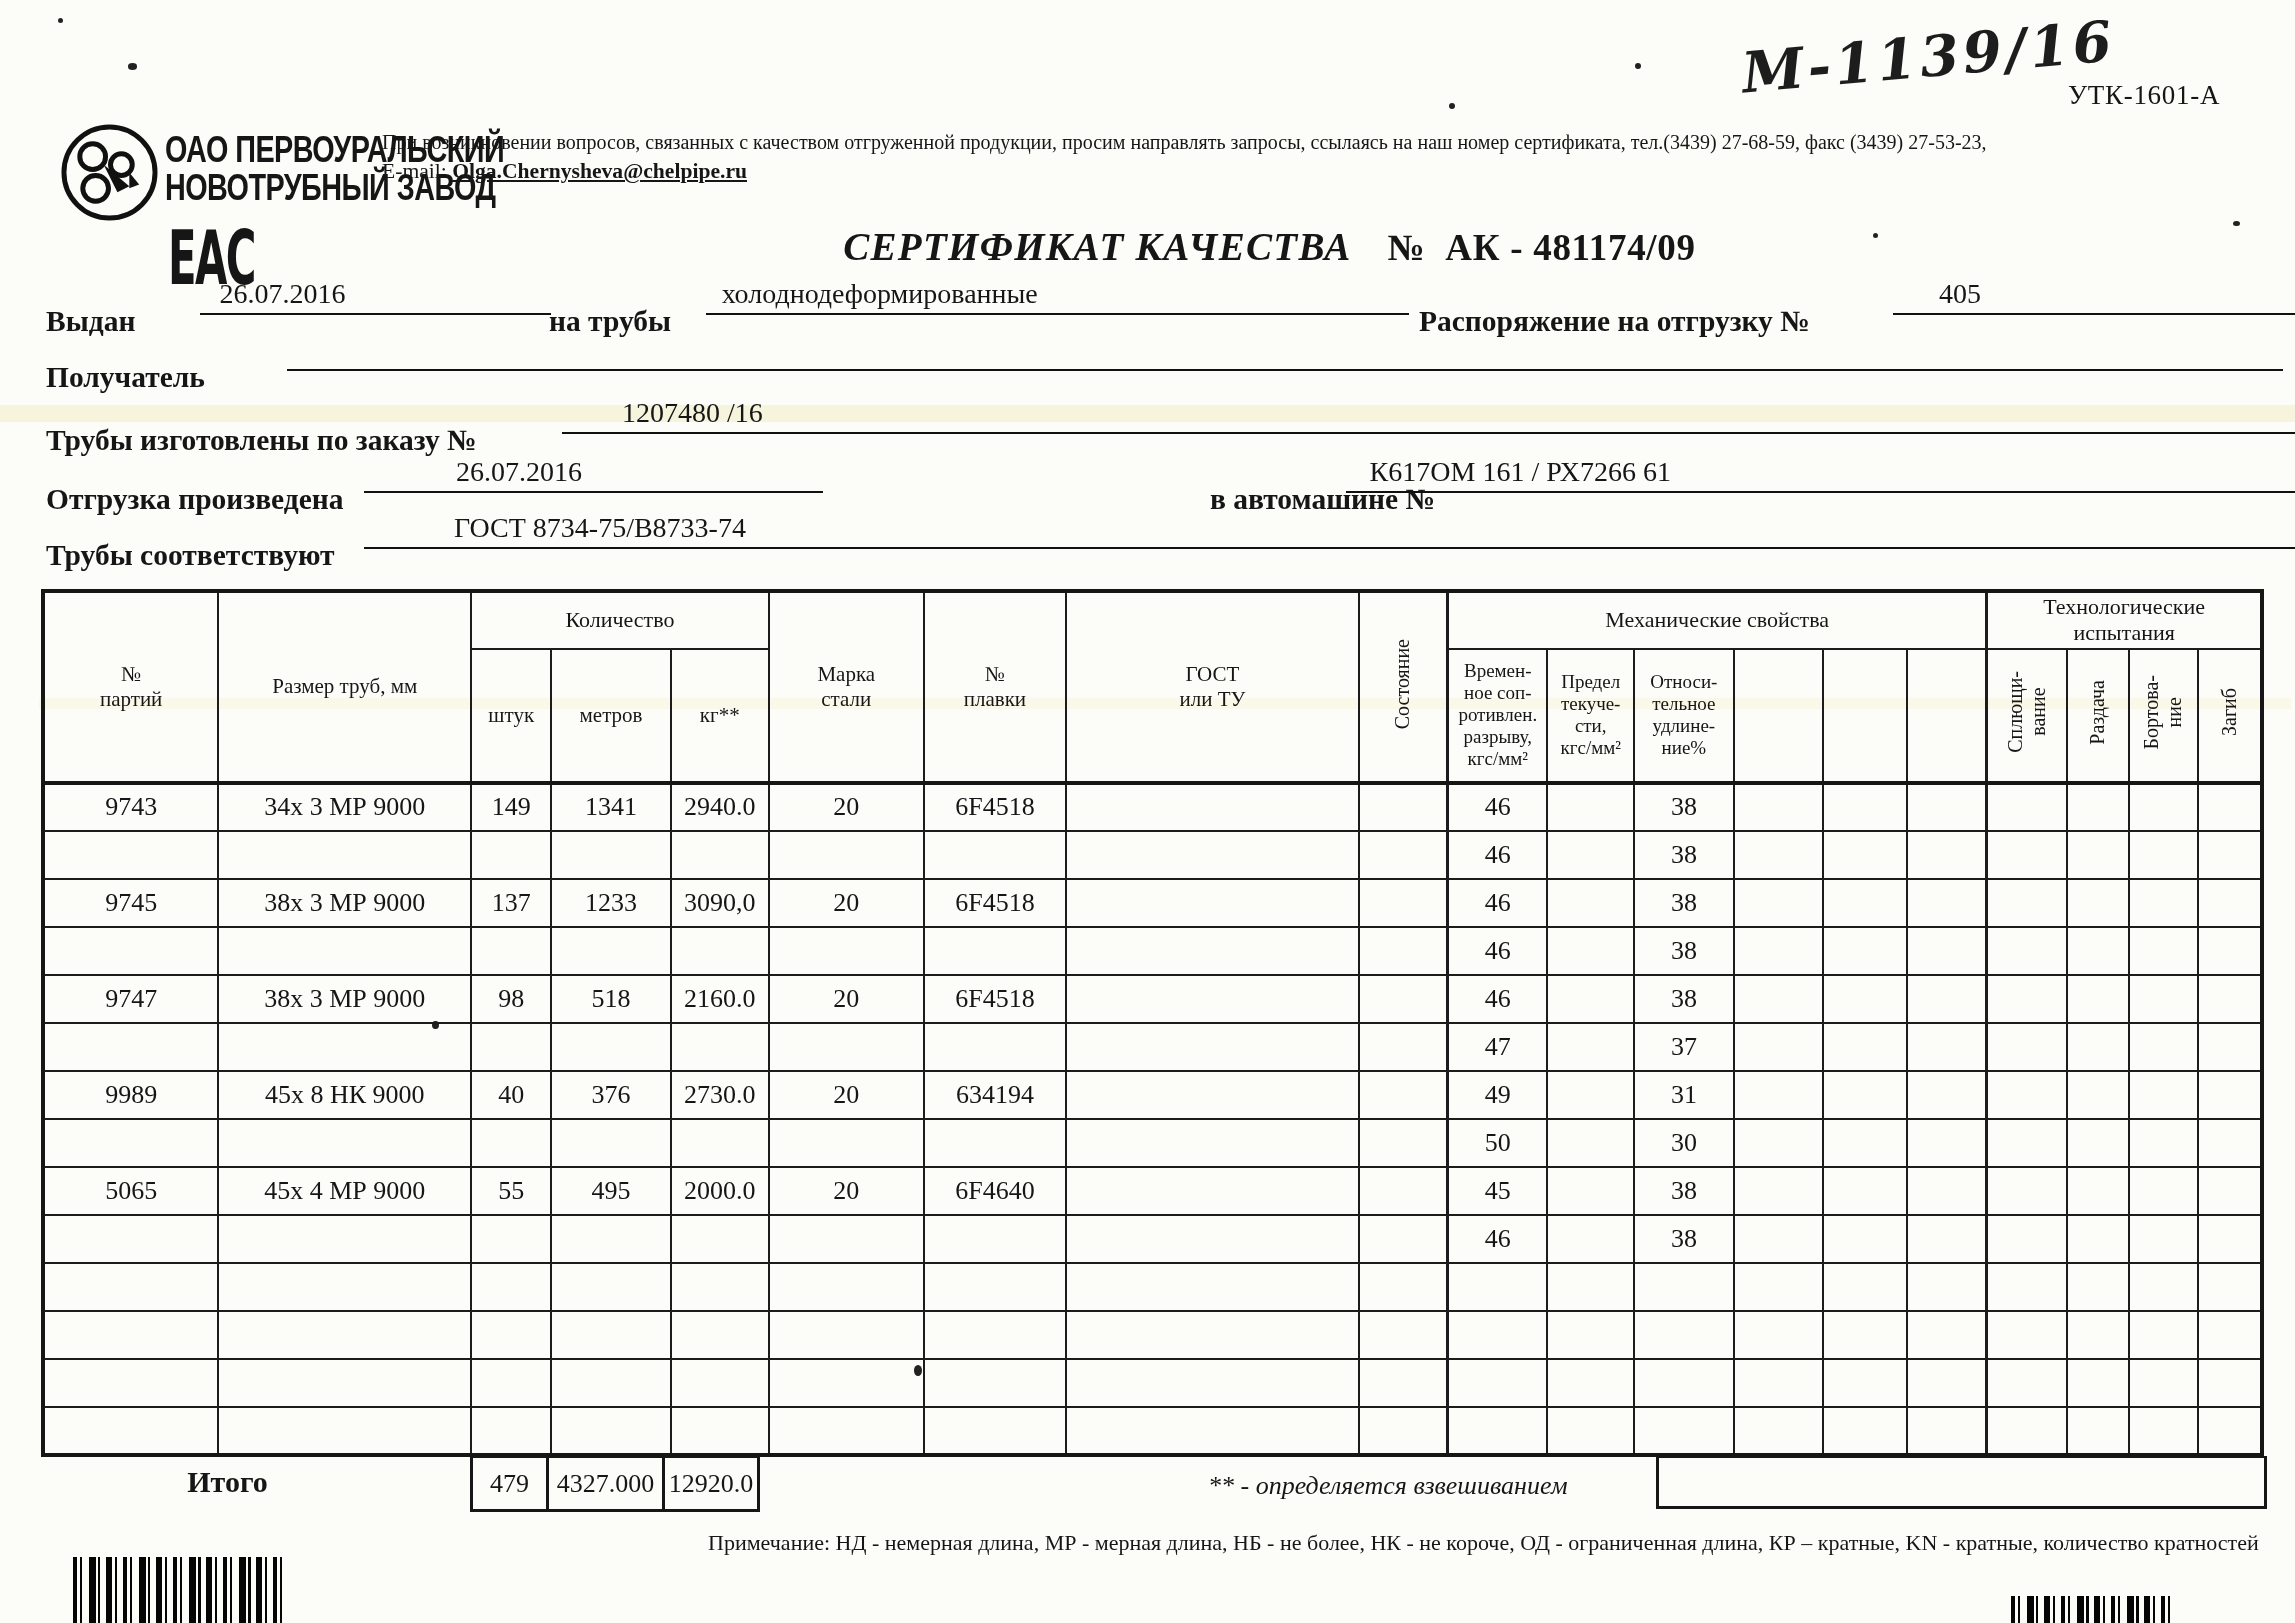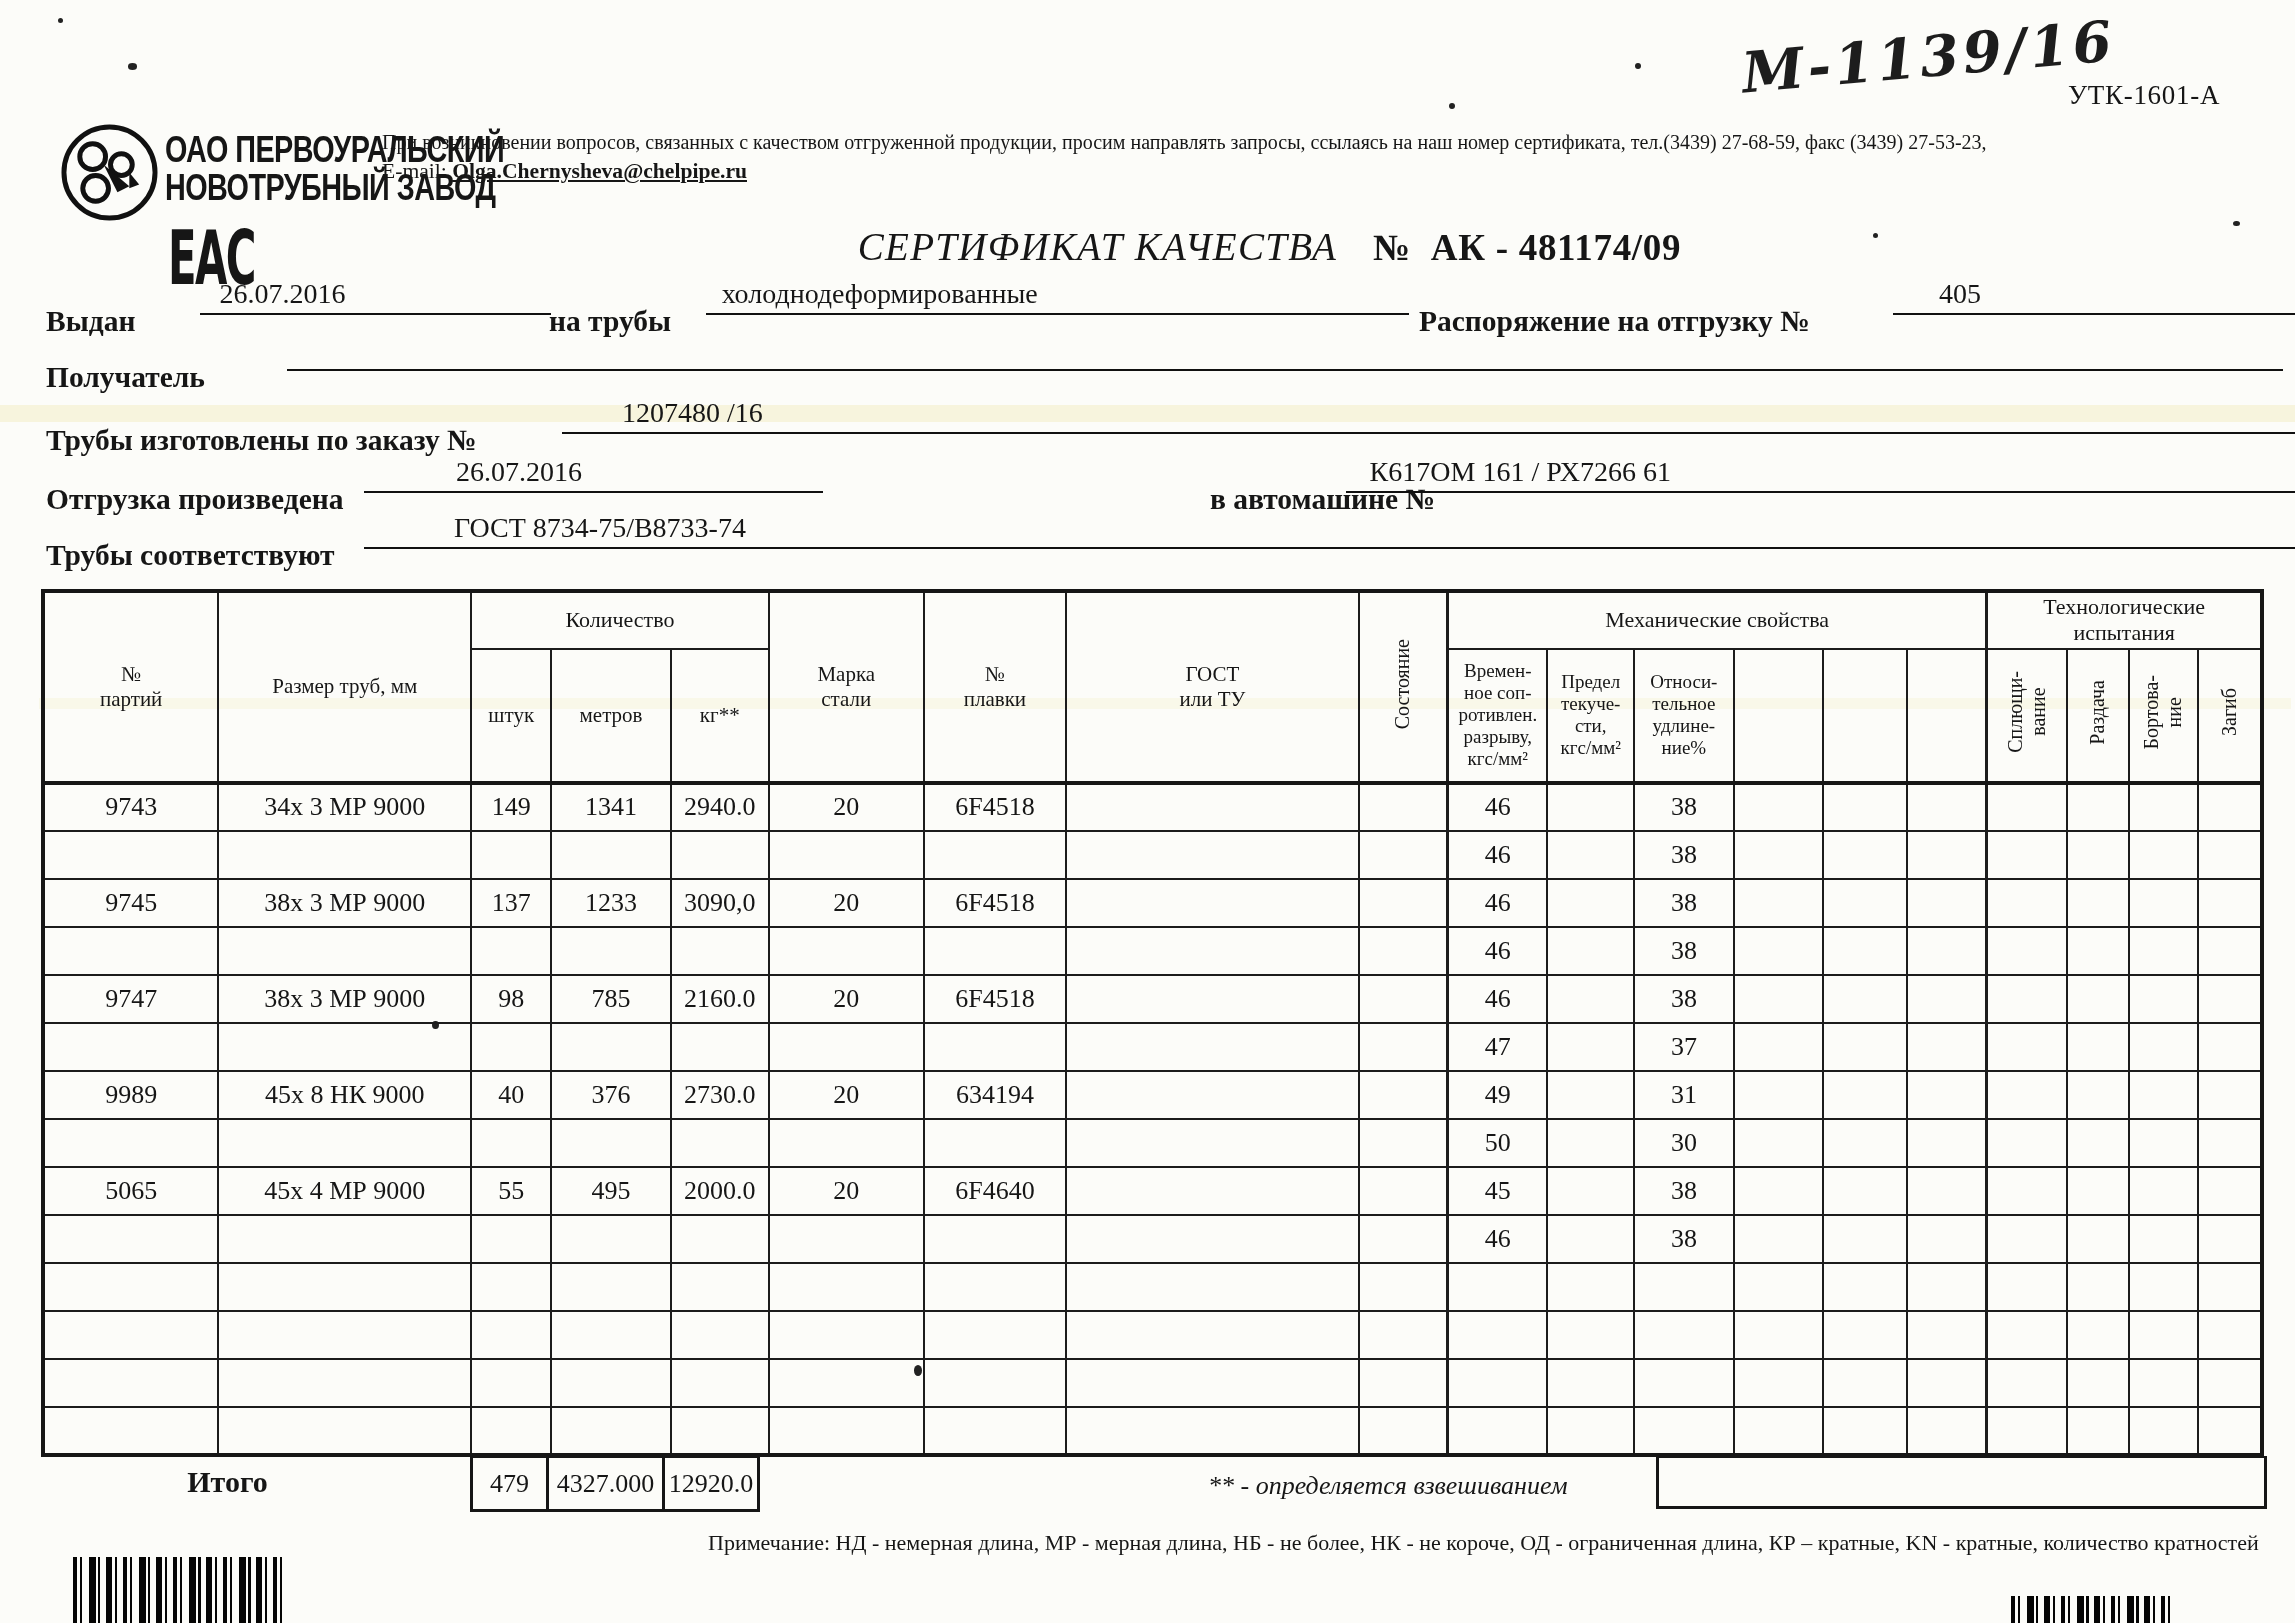--- a/index.html
+++ b/index.html
@@ -35,21 +35,21 @@
     left:168px;top:216px;font-family:"DejaVu Sans",sans-serif;
     font-weight:800;font-size:51px;letter-spacing:-2px;
     transform:scale(.82,1.45);transform-origin:left top;
   }
 
   
   .title-row{
     left:281px;top:224px;width:1977px;display:flex;justify-content:center;
     align-items:baseline;gap:36px;
   }
-  .title-main{font-size:39px;font-weight:normal;font-style:italic;letter-spacing:1.3px;}
+  .title-main{font-size:39px;font-weight:bold;font-style:italic;letter-spacing:1.3px;}
   .title-num{font-size:37px;font-weight:bold;letter-spacing:0.7px;}
 
   
   .flabel{font-weight:bold;font-size:29.5px;position:absolute;}
   .fvalue{
     position:absolute;font-size:28px;border-bottom:2.6px solid #111;
     height:38px;line-height:38px;white-space:nowrap;
   }
   .streak{left:0;top:405px;width:2295px;height:17px;background:rgba(233,224,150,.28);}
   .streak2{left:39px;top:698px;width:2252px;height:10.5px;background:rgba(240,231,160,.18);}
@@ -322,21 +322,21 @@
         <td></td>
         <td class="tech-start"></td>
         <td></td>
         <td></td>
         <td></td>
       </tr>
       <tr>
         <td>9747</td>
         <td>38х 3 МР 9000</td>
         <td>98</td>
-        <td>785</td>
+        <td>518</td>
         <td>2160.0</td>
         <td>20</td>
         <td>6F4518</td>
         <td></td>
         <td></td>
         <td class="mech-start">46</td>
         <td></td>
         <td>38</td>
         <td></td>
         <td></td>

